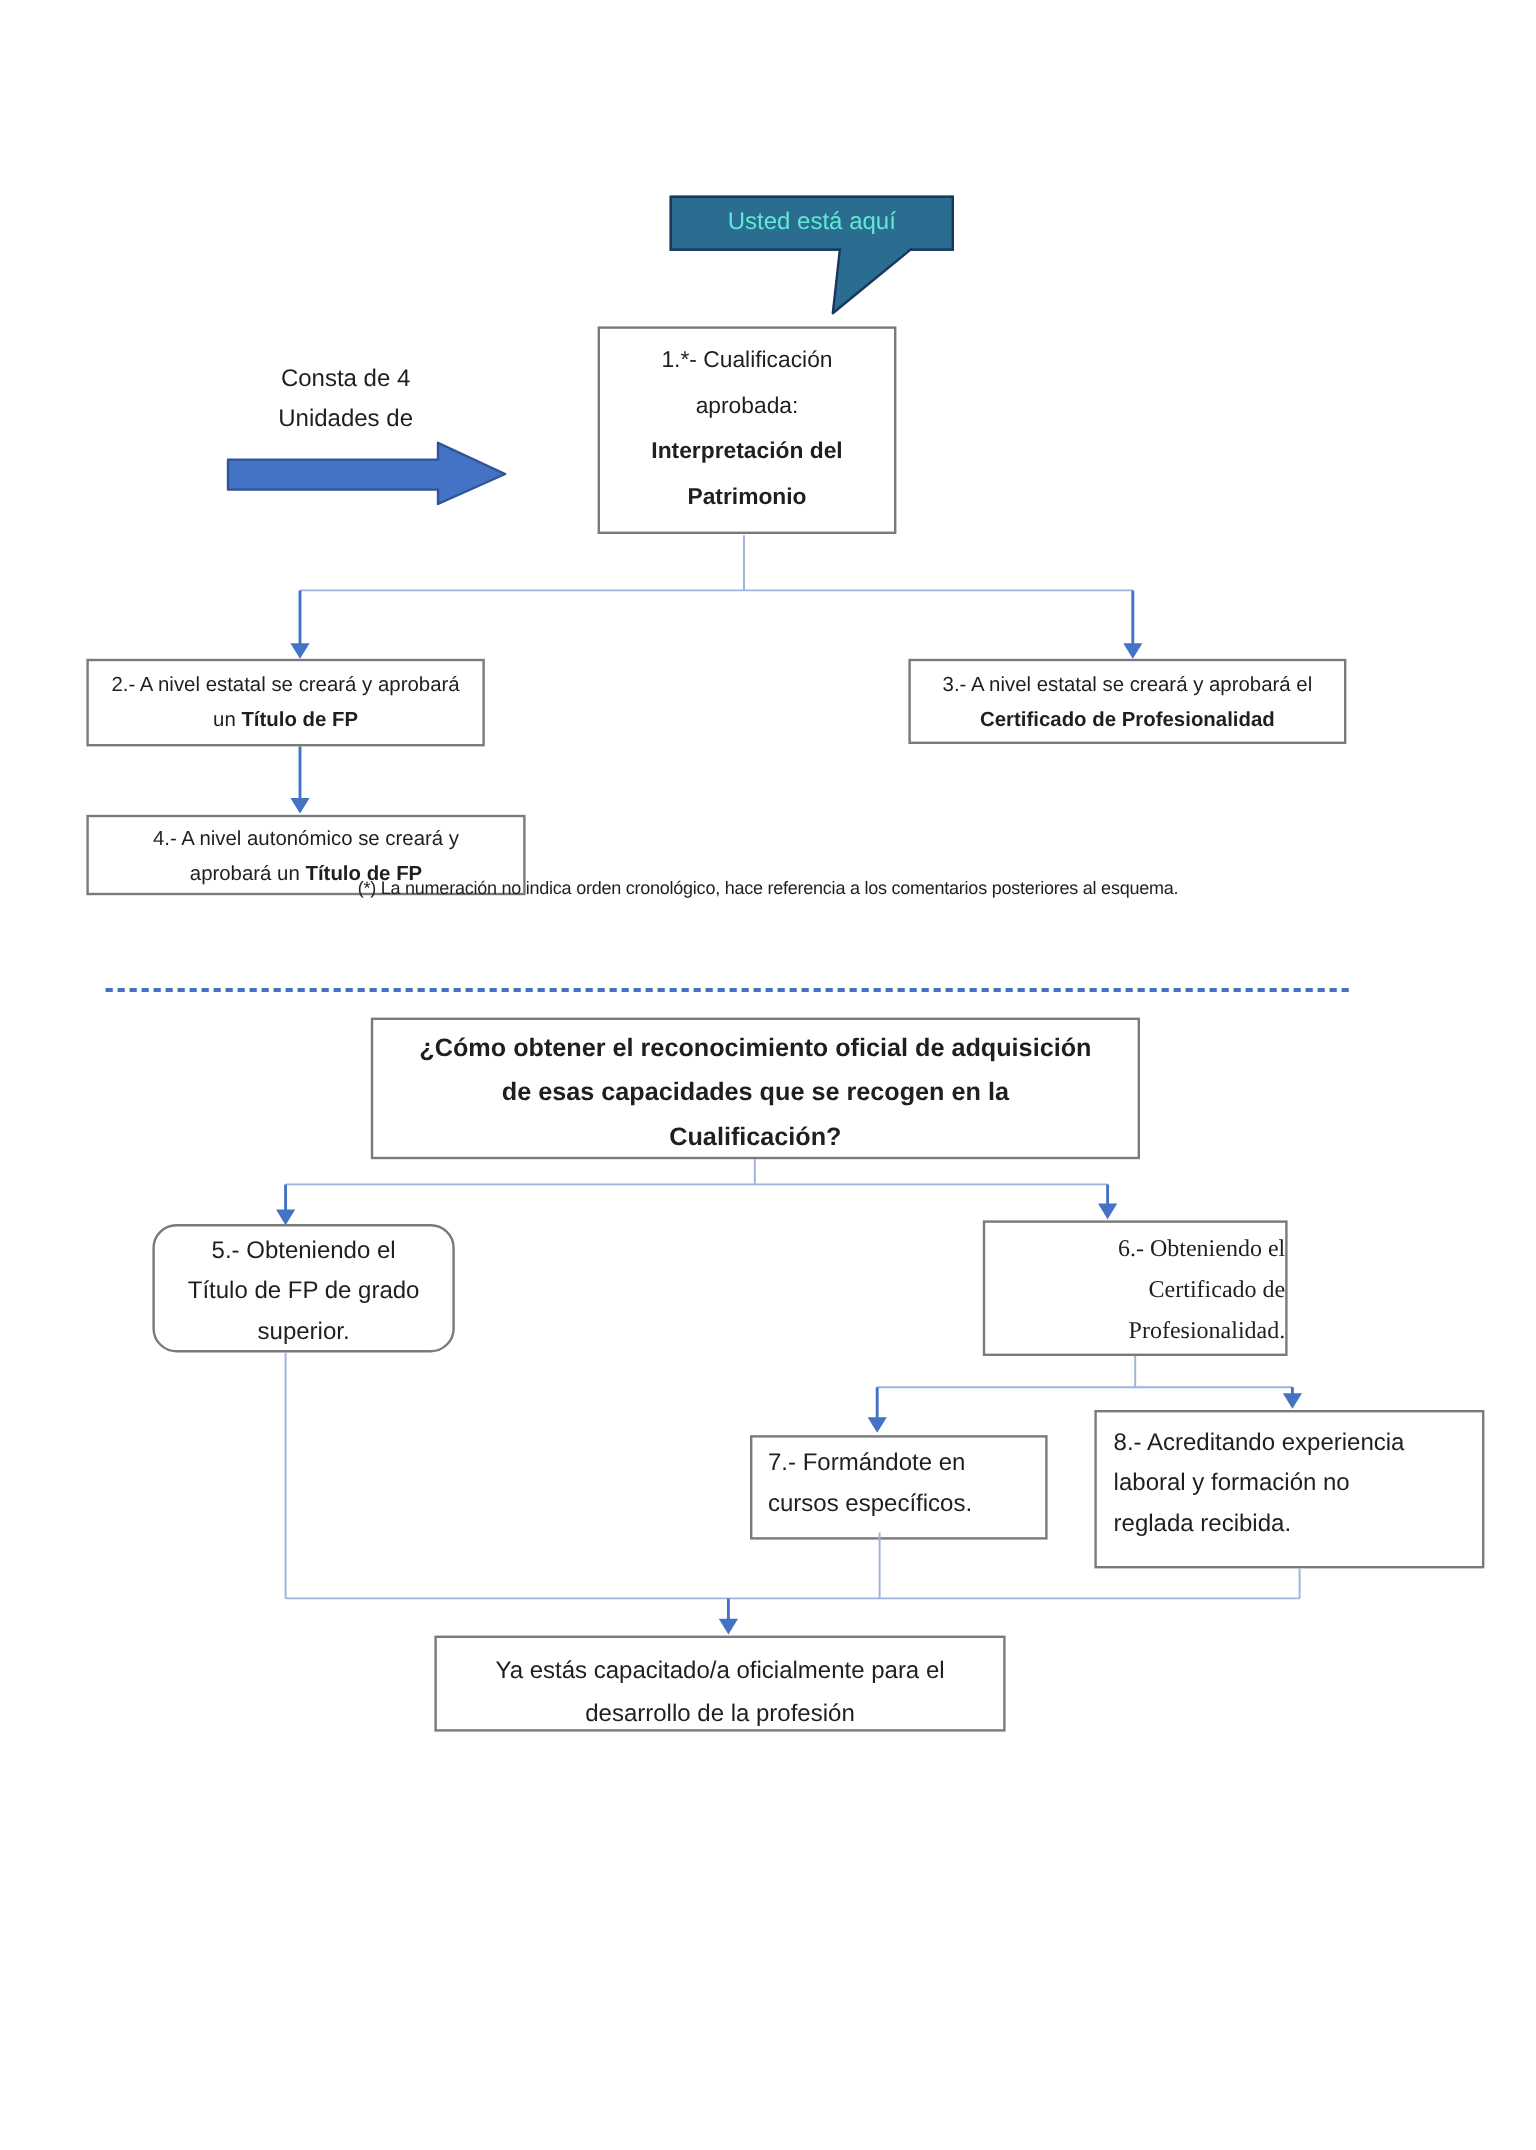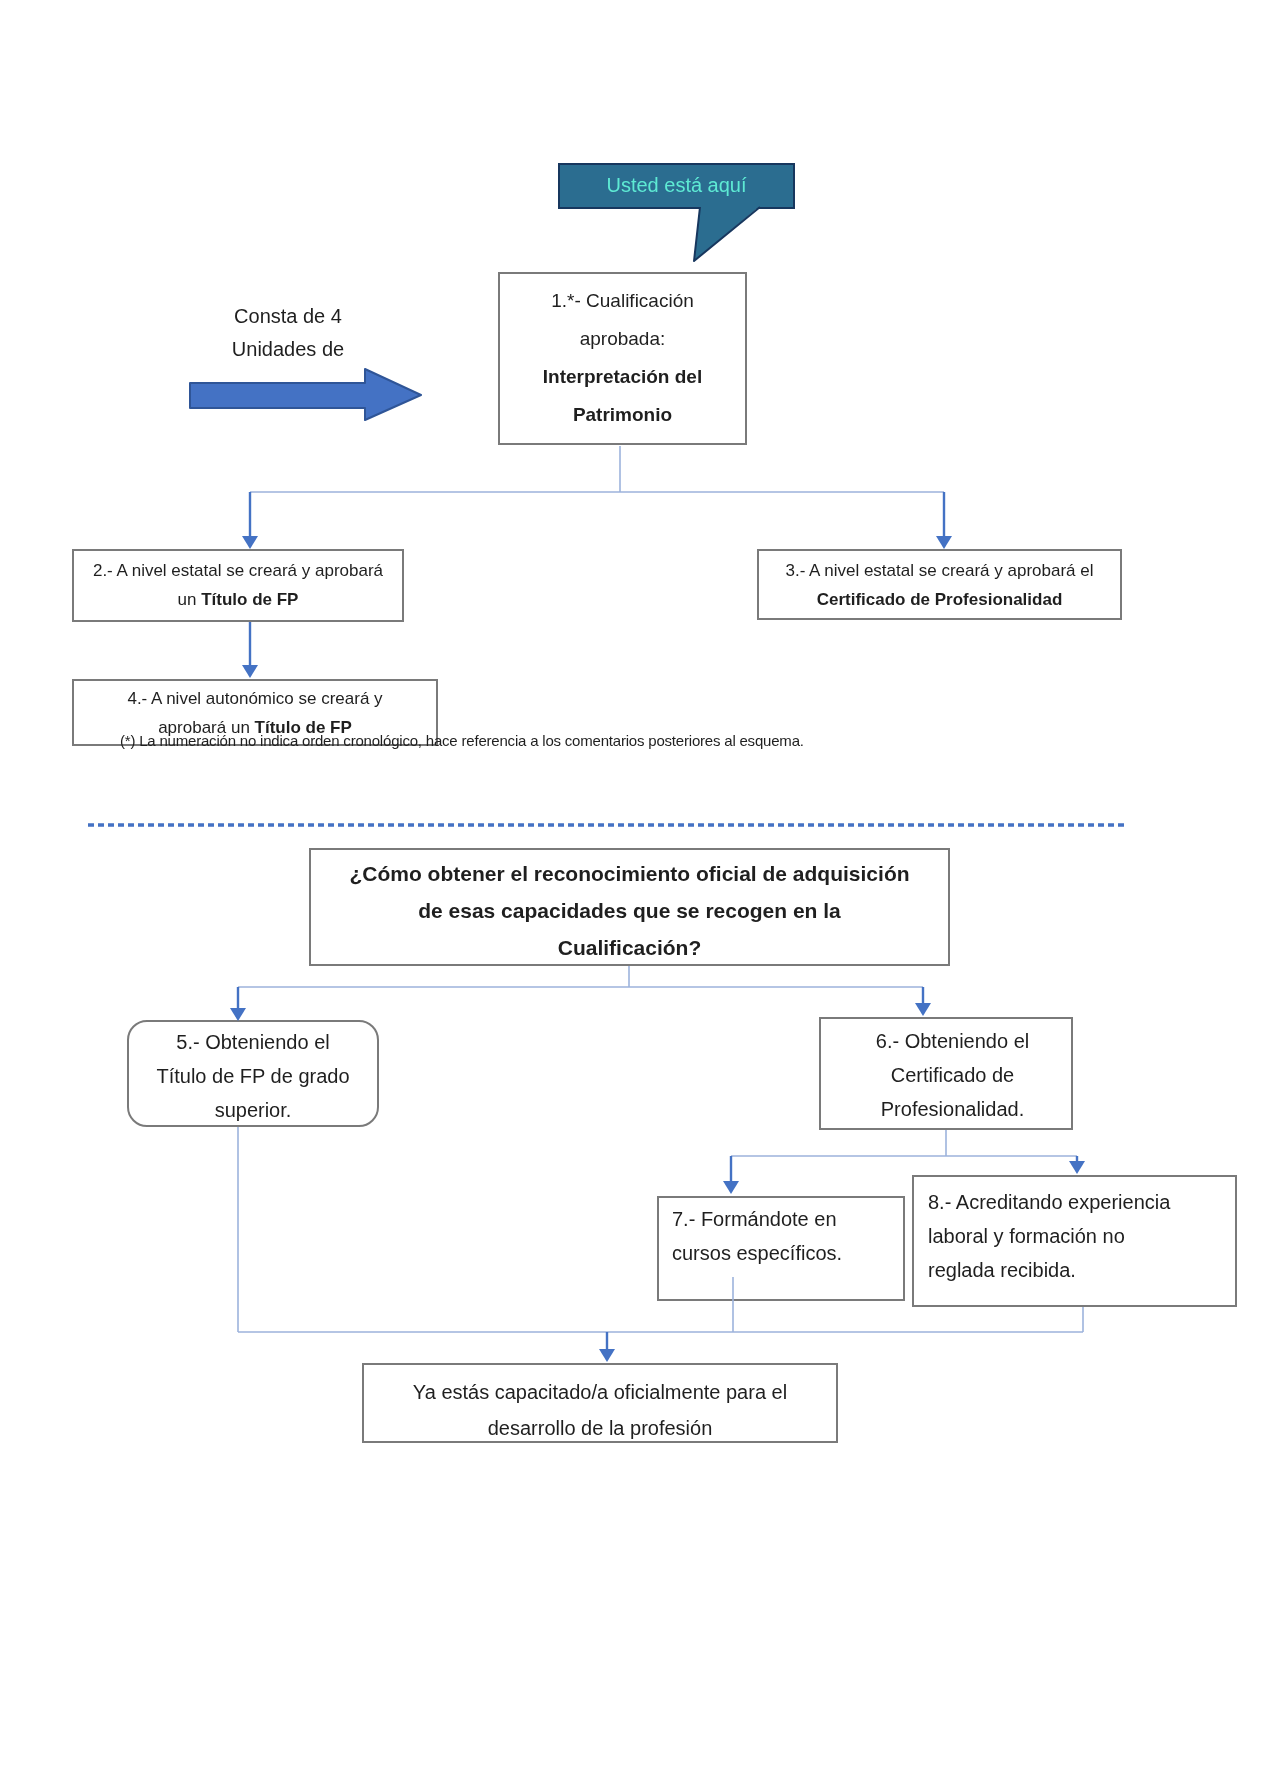--- a/index.html
+++ b/index.html
@@ -36,27 +36,27 @@
     position:absolute;left:193px;top:300px;width:190px;text-align:center;
     font-size:20px;line-height:33px;
   }
   
   .b1{left:498px;top:272px;width:249px;height:173px;font-size:19px;line-height:38px;padding-top:8px;}
   .b2{left:72px;top:549px;width:332px;height:73px;font-size:17px;line-height:29px;padding-top:5px;}
   .b3{left:757px;top:549px;width:365px;height:71px;font-size:17px;line-height:29px;padding-top:5px;}
   .b4{left:72px;top:679px;width:366px;height:67px;font-size:17px;line-height:29px;padding-top:3px;}
   .qbox{left:309px;top:848px;width:641px;height:118px;font-size:21px;font-weight:bold;line-height:37px;padding-top:5px;}
   .b5{left:127px;top:1020px;width:252px;height:107px;font-size:20px;line-height:34px;padding-top:3px;border-radius:20px;}
-  .b6{left:819px;top:1017px;width:254px;height:113px;font-size:20px;line-height:34px;padding-top:5px;text-align:center;padding-left:13px;}
-  .b7{left:625px;top:1196px;width:248px;height:105px;font-size:20px;line-height:34px;padding-top:4px;text-align:left;padding-left:13px;margin-left:32px;}
+  .b6{left:819px;top:1017px;width:254px;height:113px;font-size:20px;line-height:34px;padding-top:5px;text-align:right;padding-left:13px;font-family:Liberation Serif, serif;}
+  .b7{left:625px;top:1196px;width:248px;height:87px;font-size:20px;line-height:34px;padding-top:4px;text-align:left;padding-left:13px;}
   .b8{left:912px;top:1175px;width:325px;height:132px;font-size:20px;line-height:34px;padding-top:8px;text-align:left;padding-left:14px;}
   .bfinal{left:362px;top:1363px;width:476px;height:80px;font-size:20px;line-height:36px;padding-top:9px;}
   
   .footnote{
-    position:absolute;left:120px;top:732px;width:1040px;text-align:left;
+    position:absolute;left:120px;top:732px;width:1040px;text-align:center;
     font-size:15px;letter-spacing:-0.2px;
   }
   
   .l-light{stroke:var(--connector);stroke-width:1.6;fill:none;}
   .l-arrow{stroke:var(--accent);stroke-width:2.4;fill:none;}
   .head{fill:var(--accent);stroke:none;}
   .divider{stroke:var(--accent);stroke-width:3.5;fill:none;stroke-dasharray:6 4;}
   .bigarrow{fill:var(--accent);stroke:var(--accent-dark);stroke-width:2;stroke-linejoin:round;}
   .tail-fill{fill:var(--bubble-fill);stroke:none;}
   .tail-edge{fill:none;stroke:var(--bubble-border);stroke-width:2;stroke-linejoin:round;}

